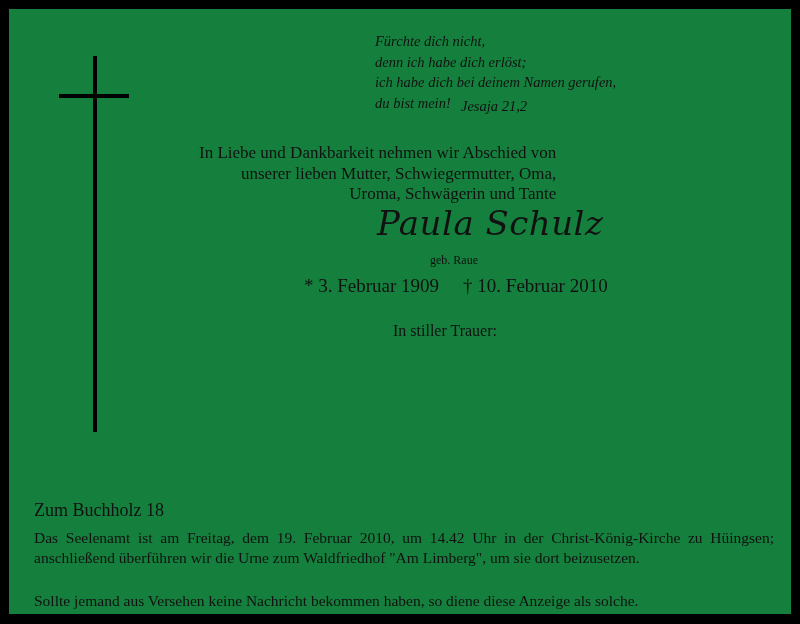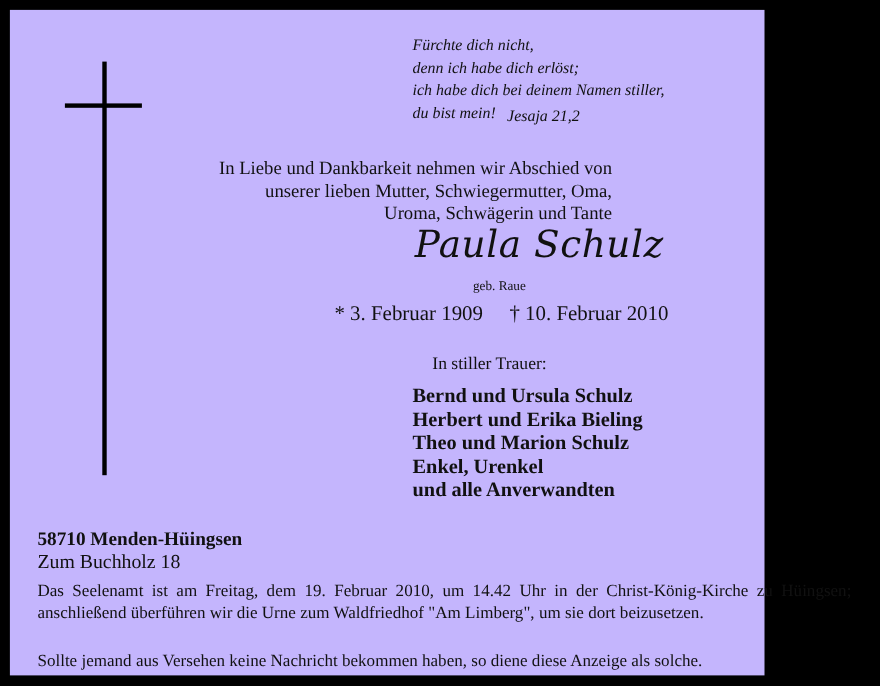--- a/index.html
+++ b/index.html
@@ -3,22 +3,22 @@
 <meta charset="utf-8">
 <style>
   html, body { margin: 0; padding: 0; }
   body {
     width: 800px; height: 624px; background: #000;
     position: relative; overflow: hidden;
     font-family: "Liberation Serif", "DejaVu Serif", serif;
     color: #111;
   }
   .card {
-    position: absolute; left: 9px; top: 9px; width: 686px; height: 605px;
-    background: #c4b5fd;
+    position: absolute; left: 9px; top: 9px; width: 782px; height: 605px;
+    background: #15803d;
   }
   .abs { position: absolute; white-space: nowrap; }
   .cross-v { position: absolute; left: 84px; top: 47px; width: 4px; height: 376px; background: #000; }
   .cross-h { position: absolute; left: 50px; top: 85px; width: 70px; height: 4px; background: #000; }
   .verse { left: 366px; top: 22px; font-style: italic; font-size: 14.5px; line-height: 20.5px; }
   .verse-ref { left: 452px; top: 89px; font-style: italic; font-size: 14.5px; }
   .intro { left: 190px; top: 134px; font-size: 17px; line-height: 20.5px; text-align: right; }
   .name { left: 368px; top: 194px; font-style: italic; font-size: 34px; font-family: "DejaVu Serif", serif; letter-spacing: 0.5px; }
   .birthname { left: 421px; top: 244px; font-size: 12px; }
   .dates { left: 295px; top: 266px; font-size: 19px; }
@@ -37,44 +37,36 @@
 <div class="card">
 
   <div>
     <div class="cross-v"></div>
     <div class="cross-h"></div>
   </div>
 
   <div class="abs verse">
     <span class="line">Fürchte dich nicht,</span>
     <span class="line">denn ich habe dich erlöst;</span>
-    <span class="line">ich habe dich bei deinem Namen stiller,</span>
+    <span class="line">ich habe dich bei deinem Namen gerufen,</span>
     <span class="line">du bist mein!</span>
   </div>
   <div class="abs verse-ref">Jesaja 21,2</div>
 
   <div class="abs intro">
     <span class="line">In Liebe und Dankbarkeit nehmen wir Abschied von</span>
     <span class="line">unserer lieben Mutter, Schwiegermutter, Oma,</span>
     <span class="line">Uroma, Schwägerin und Tante</span>
   </div>
 
   <div class="abs name">Paula Schulz</div>
   <div class="abs birthname">geb. Raue</div>
   <div class="abs dates">
     <span>* 3. Februar 1909</span><span class="sep"></span><span>† 10. Februar 2010</span>
   </div>
 
   <div class="abs mourning">In stiller Trauer:</div>
-  <div class="abs family">
-    <span class="line">Bernd und Ursula Schulz</span>
-    <span class="line">Herbert und Erika Bieling</span>
-    <span class="line">Theo und Marion Schulz</span>
-    <span class="line">Enkel, Urenkel</span>
-    <span class="line">und alle Anverwandten</span>
-  </div>
 
-  <div class="abs city">58710 Menden-Hüingsen</div>
   <div class="abs street">Zum Buchholz 18</div>
 
   <div class="abs service">Das Seelenamt ist am Freitag, dem 19. Februar 2010, um 14.42 Uhr in der Christ-König-Kirche zu Hüingsen; anschließend überführen wir die Urne zum Waldfriedhof "Am Limberg", um sie dort beizusetzen.</div>
   <div class="abs notice">Sollte jemand aus Versehen keine Nachricht bekommen haben, so diene diese Anzeige als solche.</div>
 </div>
 
 </body></html>

